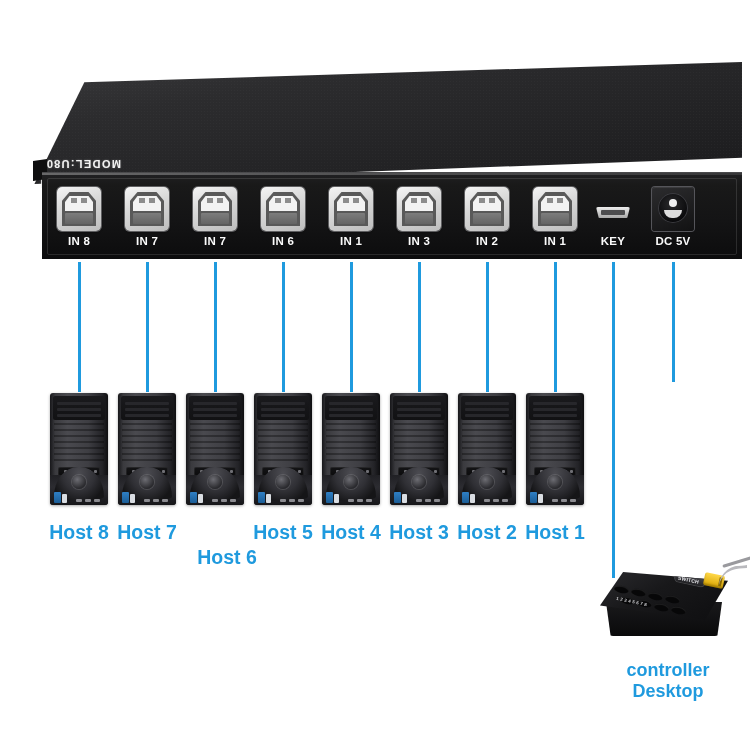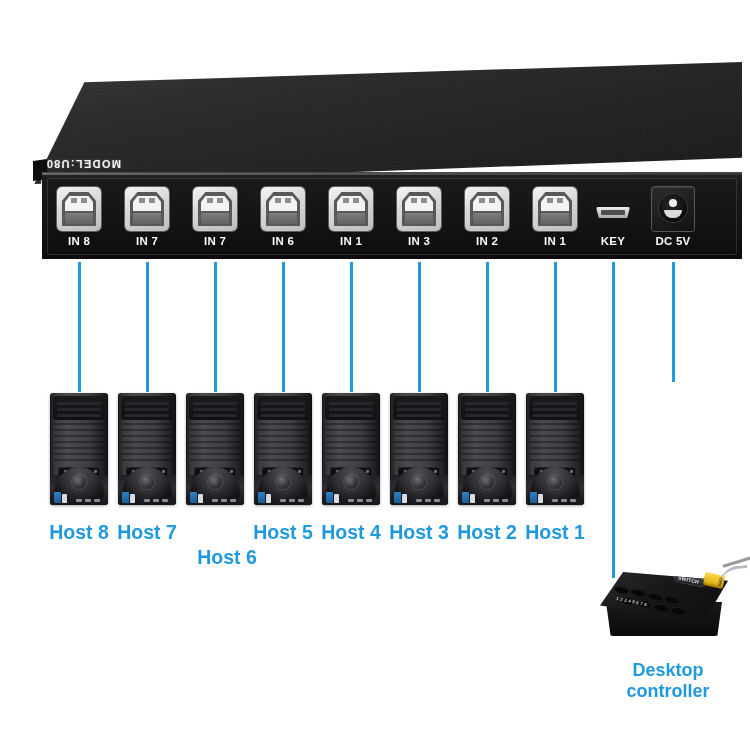--- a/index.html
+++ b/index.html
@@ -588,17 +588,17 @@
         <div class="ctrl-num" style="left: 16px; top: 26px;">1 2 3 4 5 6 7 8</div>
       </div>
     <div class="ctrl-jack">
         <i></i>
       </div>
     <div class="ctrl-cable"></div>
     <div class="ctrl-cable2"></div>
   </div>
 
   <div class="caption side-cap" id="ctrl-cap" style="left:588px;top:660px;width:160px;">
+    <div>controller</div>
     <div>Desktop</div>
-    <div>controller</div>
   </div>
 
 </div>
 
 </body></html>

